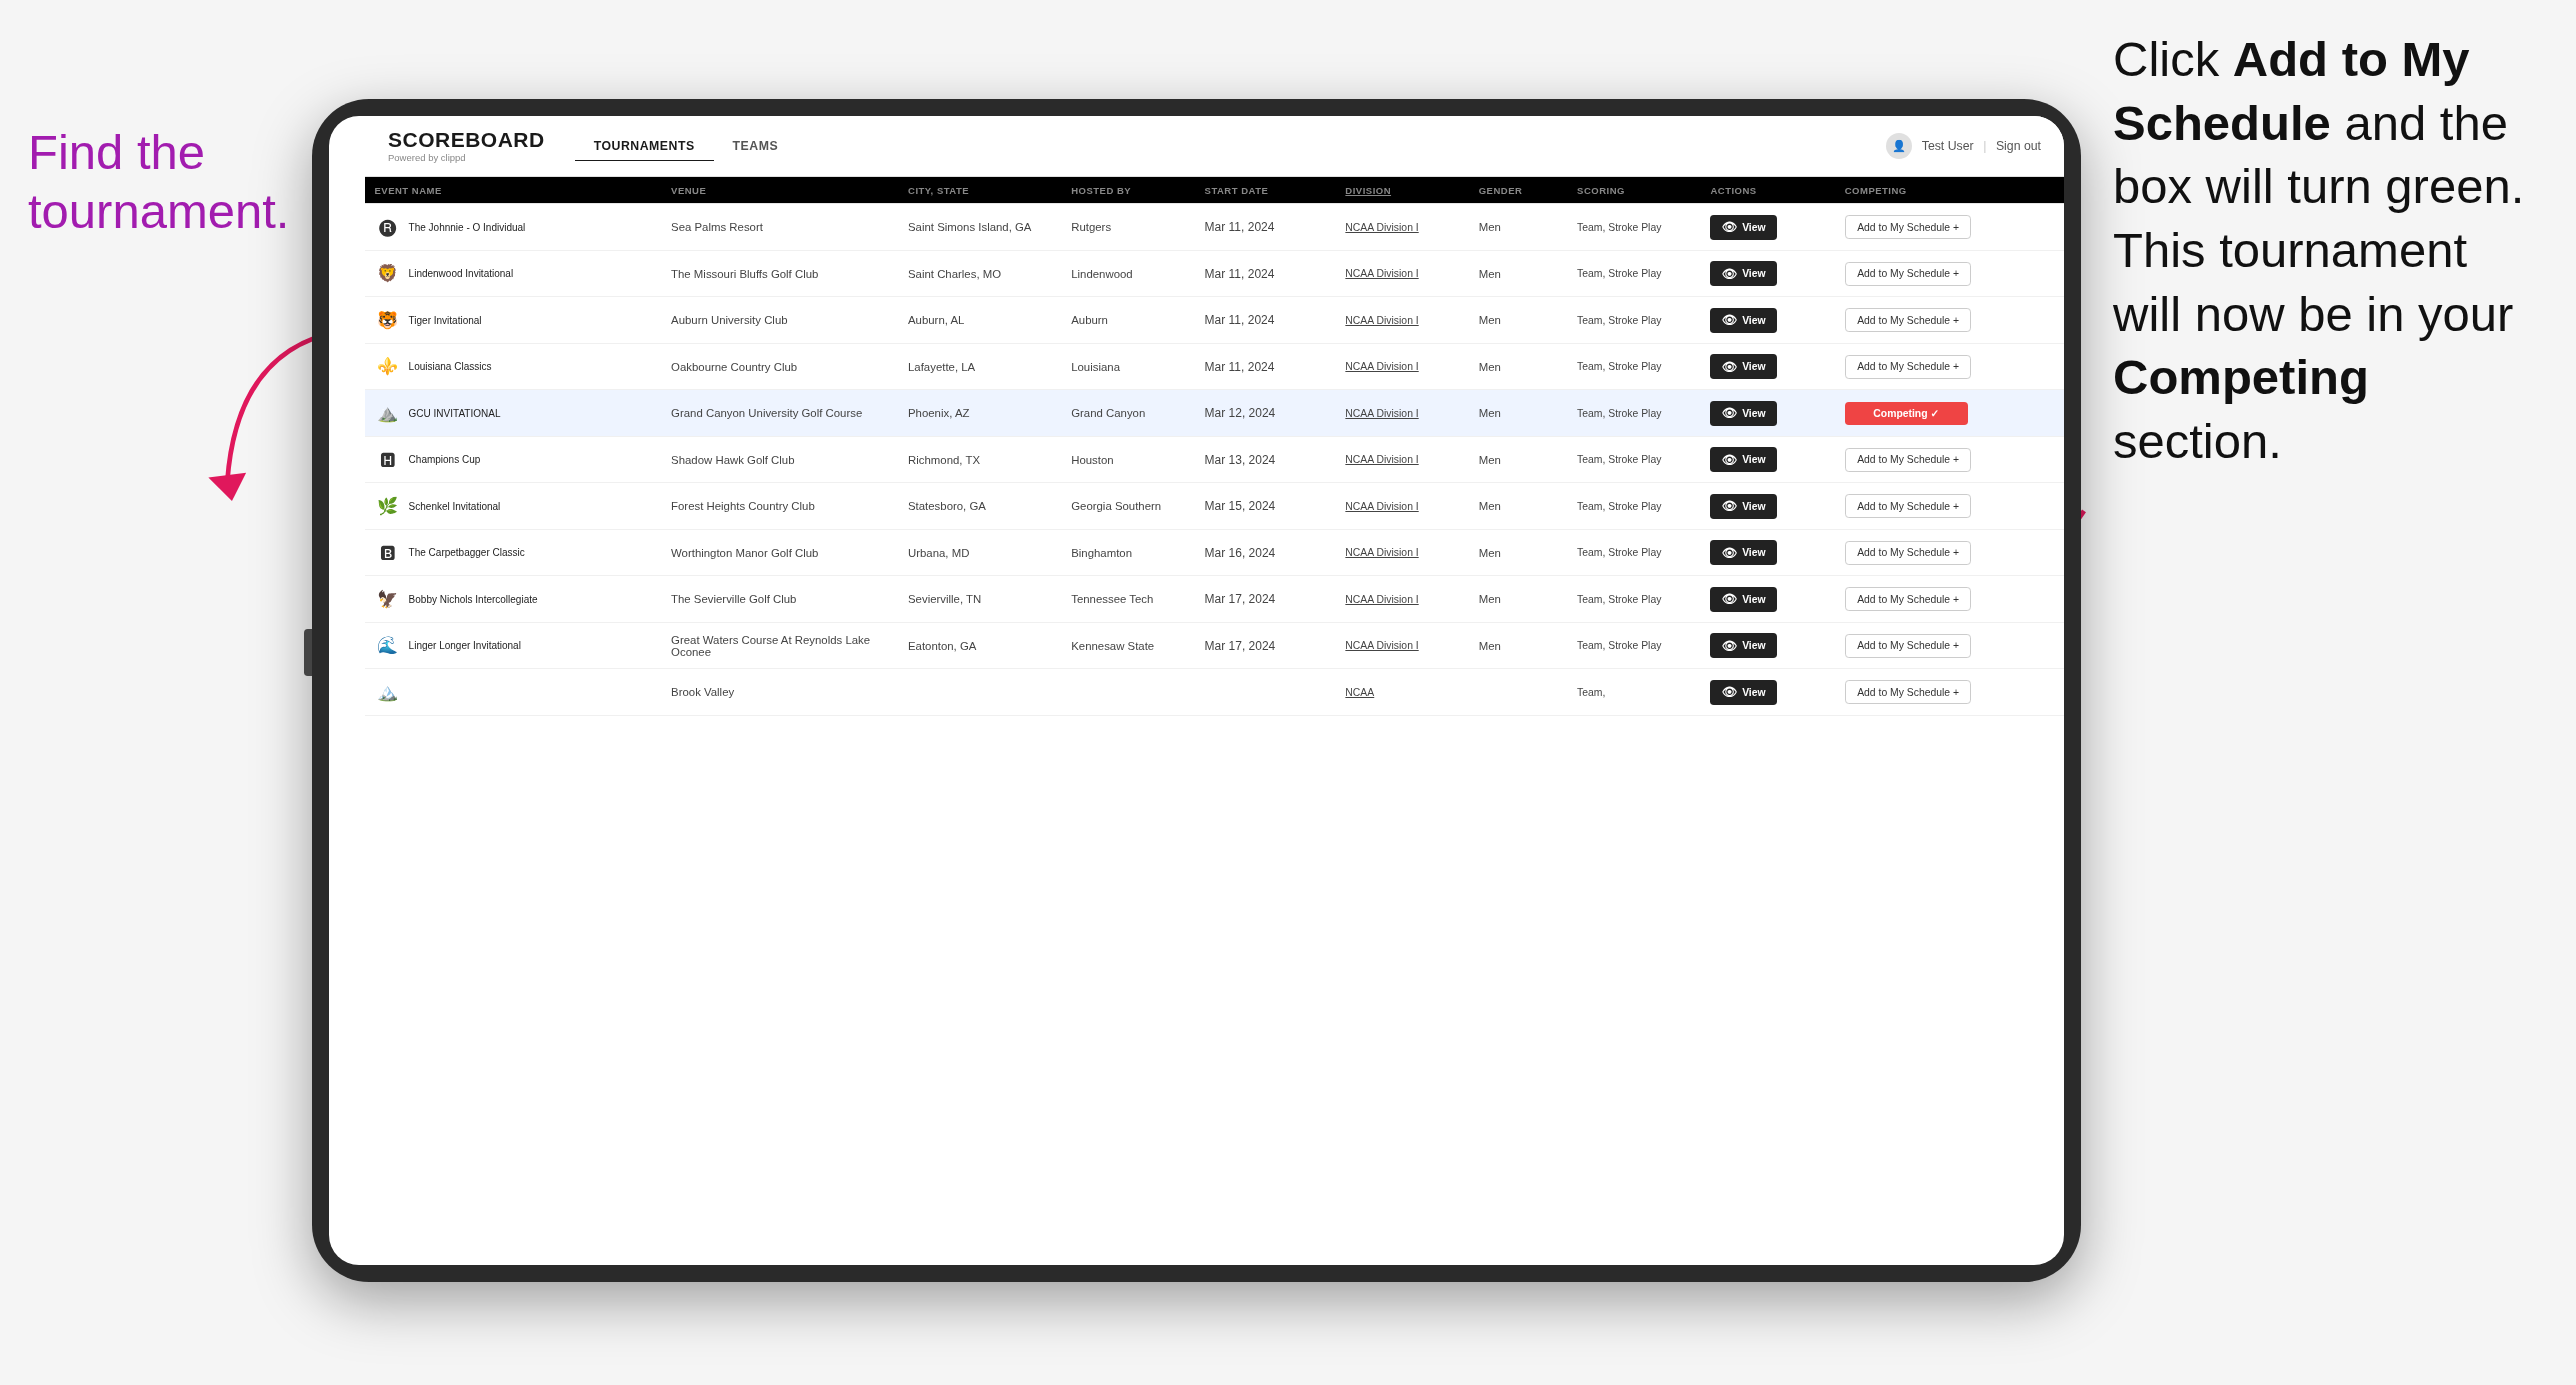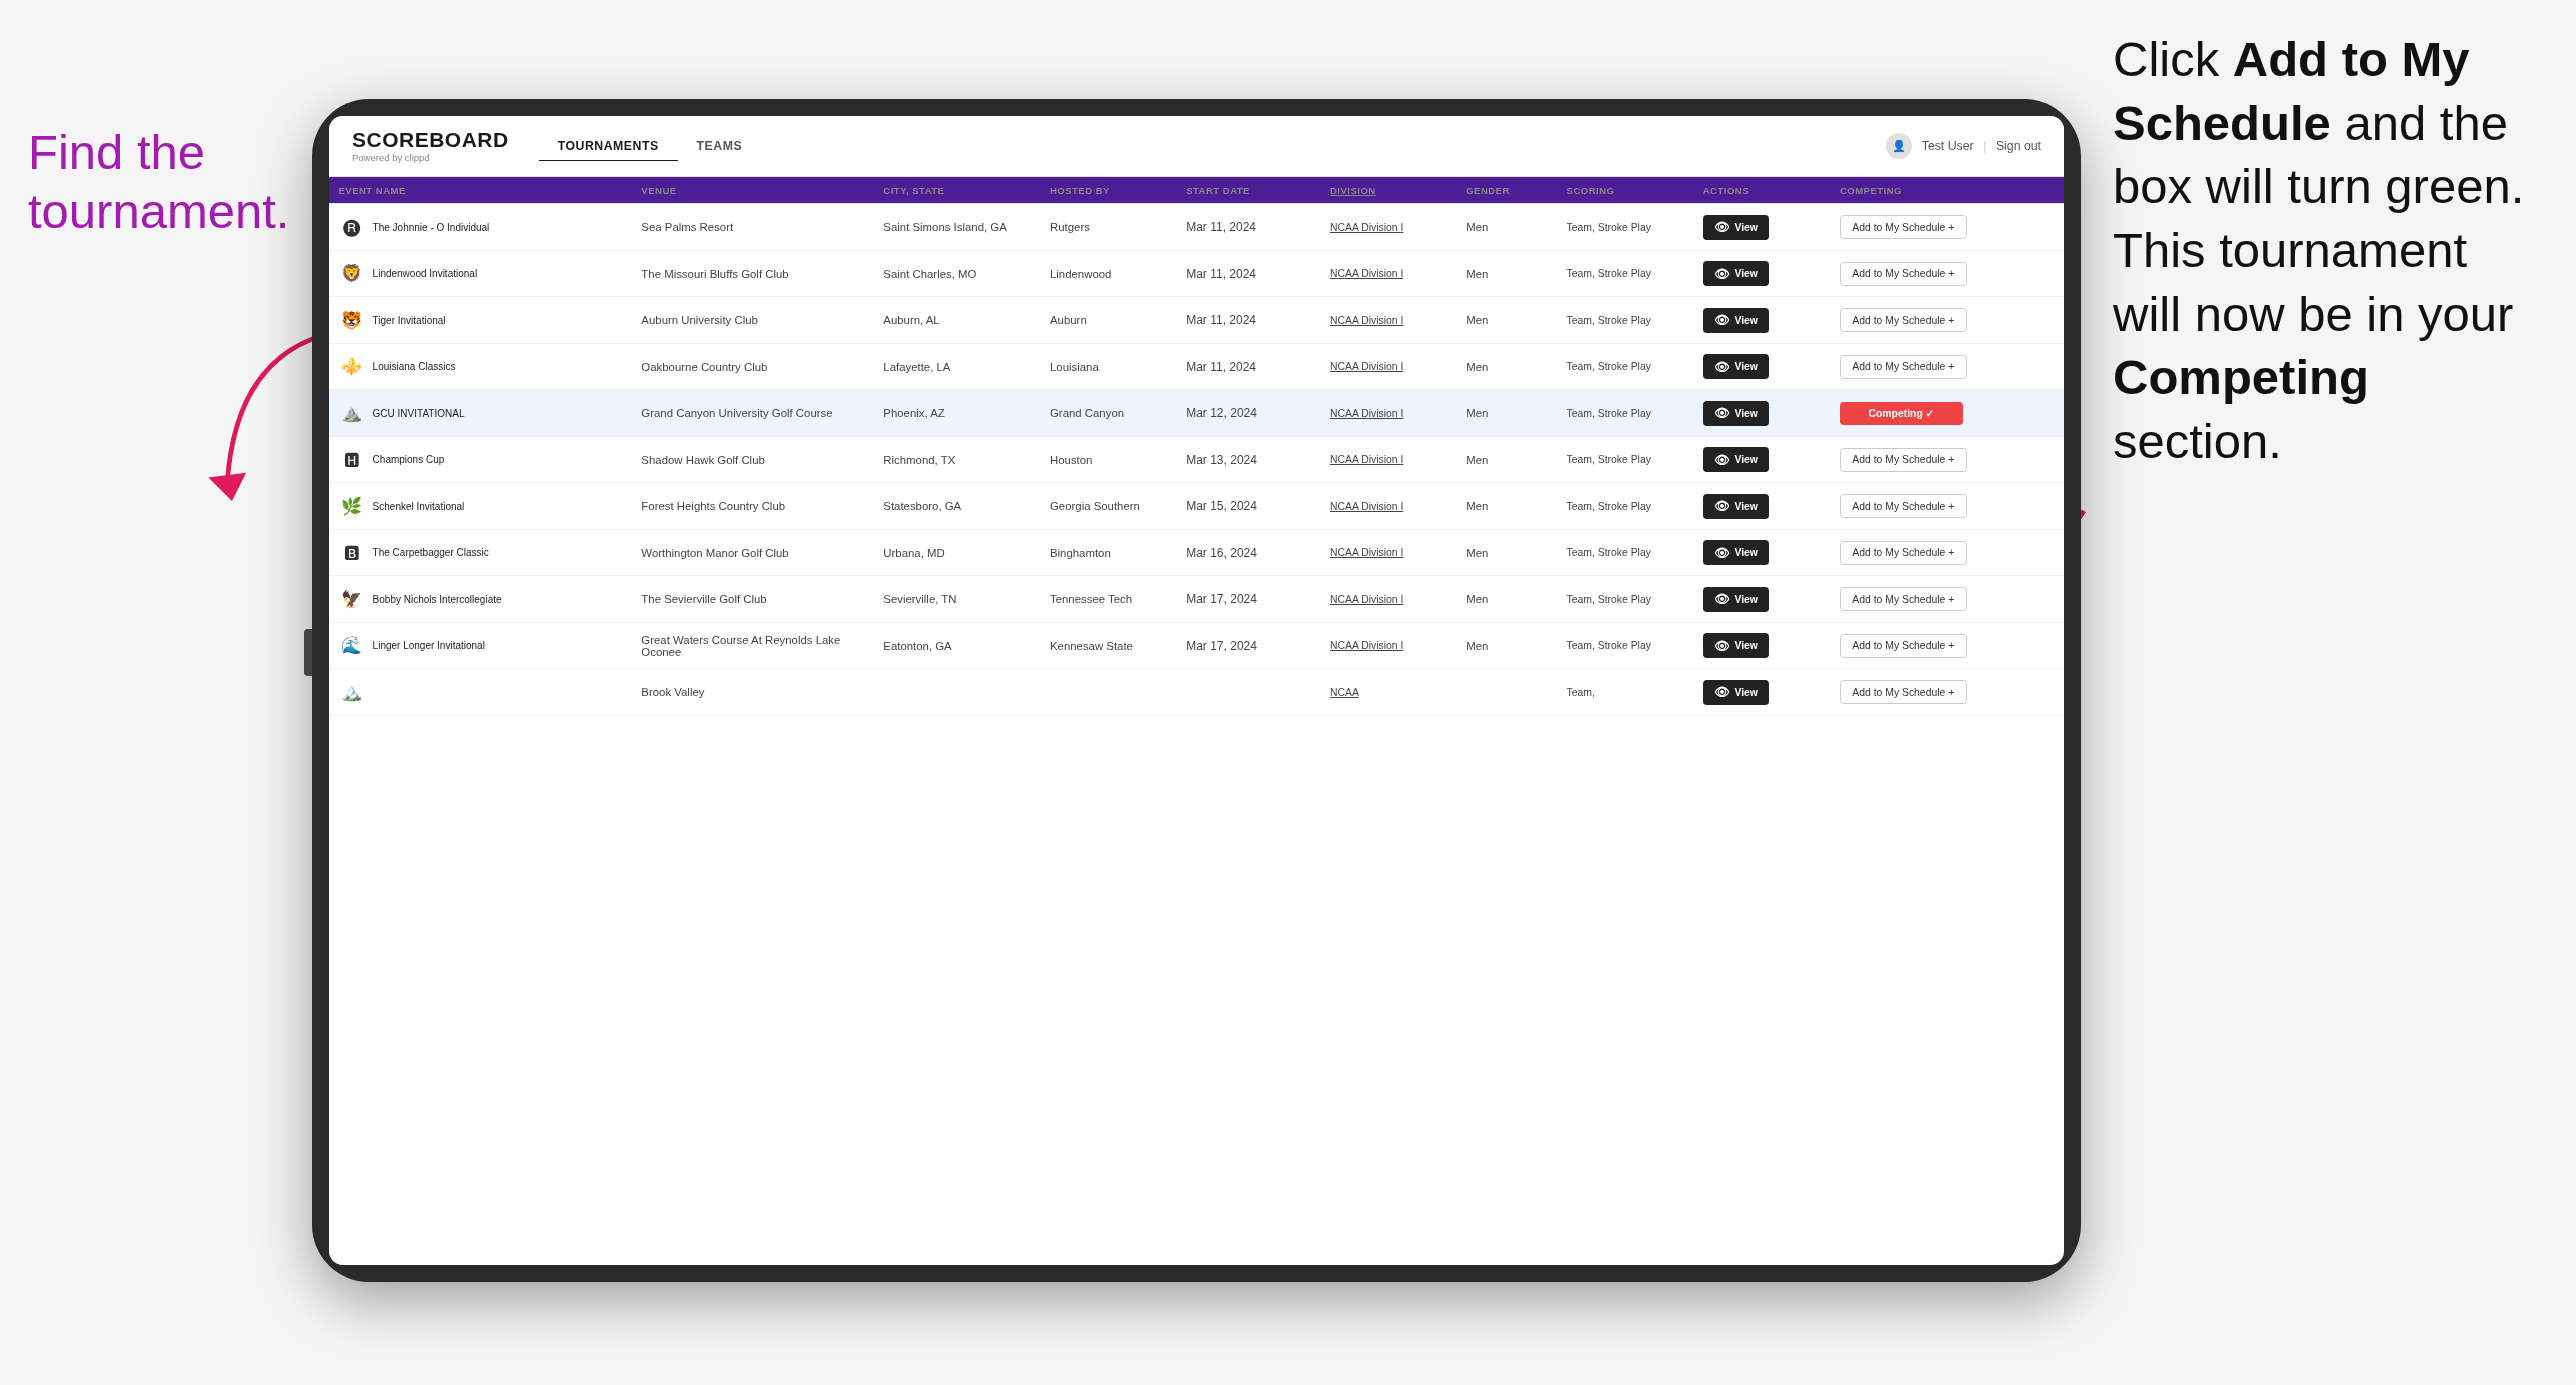--- a/index.html
+++ b/index.html
@@ -66,24 +66,25 @@
       background: #2a2a2a;
       border-radius: 57px;
       box-shadow: 0 19px 57px rgba(0,0,0,0.35);
       padding: 17px;
     }
 
     .tablet-screen {
       width: 100%;
       height: 100%;
       background: #fff;
-      border-radius: 14px;
+      border-radius: 30px;
       overflow: hidden;
       display: flex;
       flex-direction: column;
+      padding-left: 36px;
     }
 
     
     .tablet-side-btn {
       position: absolute;
       left: -7.6px;
       top: 530px;
       width: 7.6px;
       height: 47px;
       background: #444;
@@ -176,21 +177,21 @@
       overflow: hidden;
     }
 
     table {
       width: 100%;
       border-collapse: collapse;
       font-size: 11.4px;
     }
 
     thead tr {
-      background: #4c1d95;
+      background: #000000;
     }
 
     thead th {
       padding: 7.6px 9.5px;
       text-align: left;
       font-size: 9.5px;
       font-weight: 700;
       color: #888;
       text-transform: uppercase;
       letter-spacing: 0.5px;

